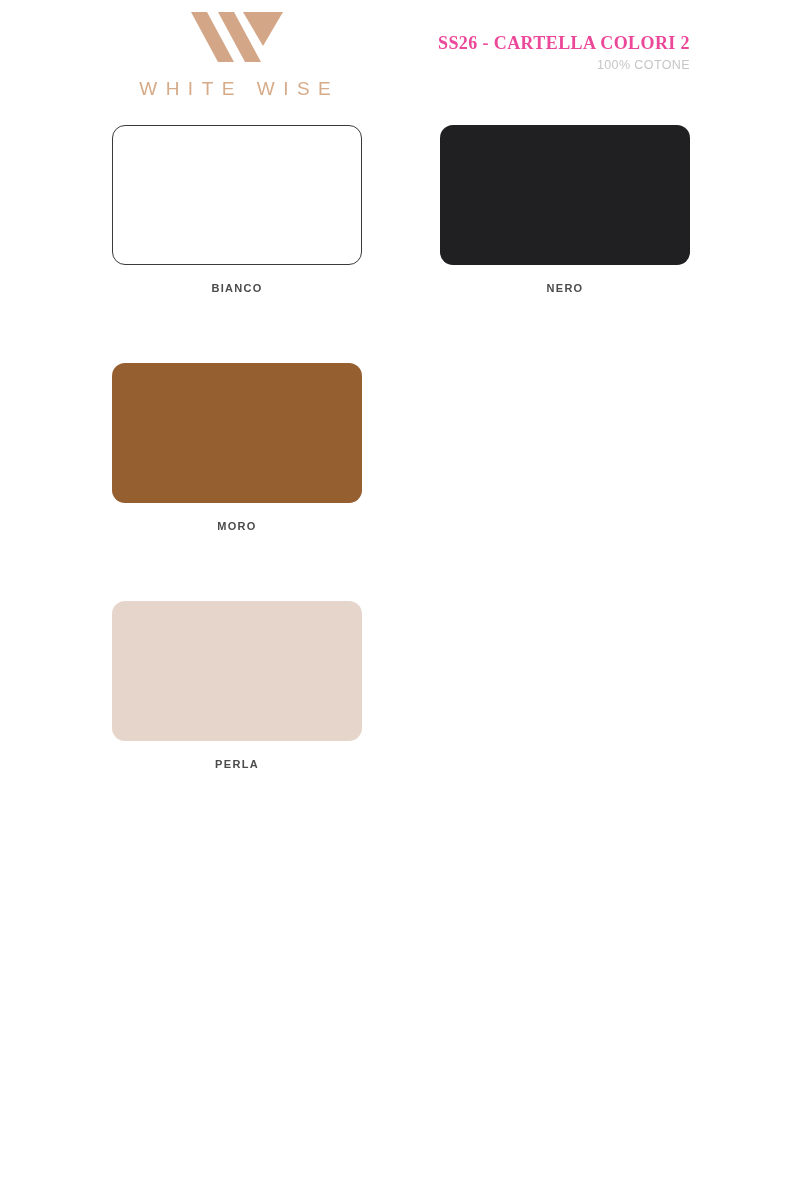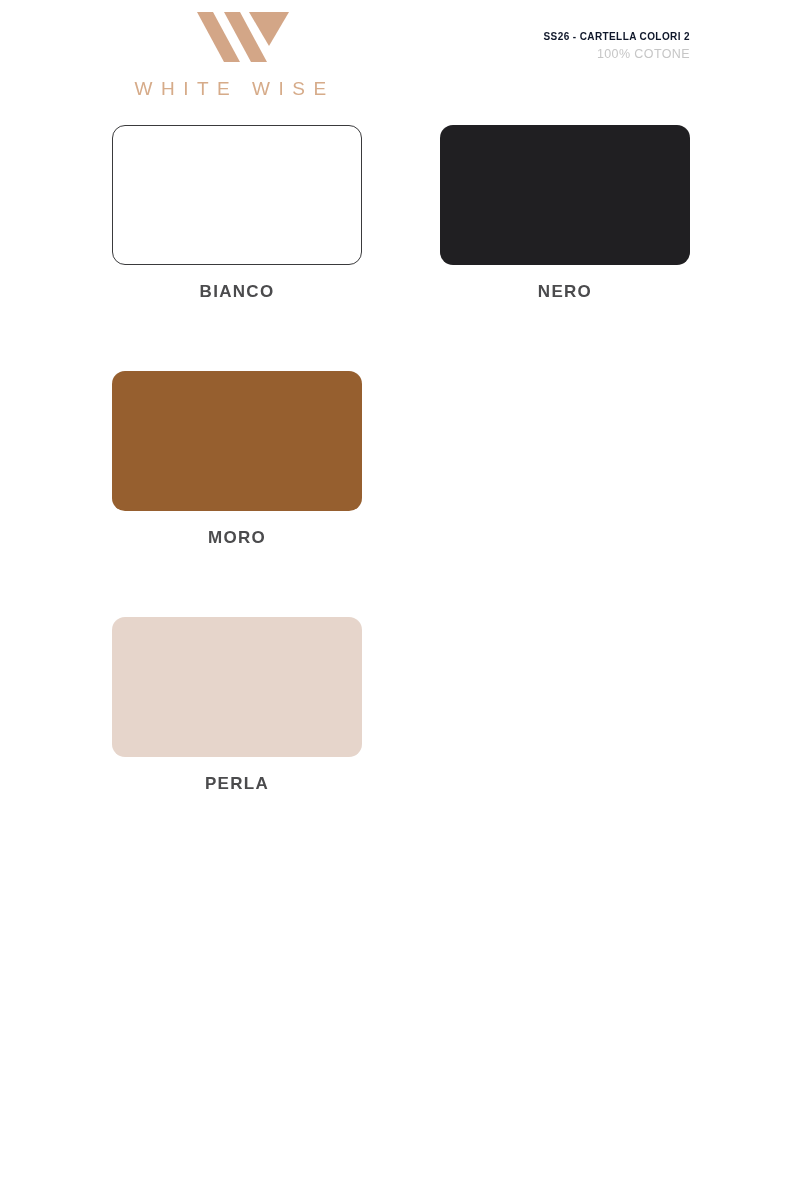--- a/index.html
+++ b/index.html
@@ -19,23 +19,24 @@
   .header {
     position: absolute;
     top: 0;
     left: 0;
     width: 800px;
     height: 118px;
   }
 
   .brand {
     position: absolute;
-    left: 126px;
+    left: 120px;
     top: 8px;
     width: 230px;
+    text-align: center;
   }
 
   .brand-mark {
     display: block;
     margin: 0 auto;
     width: 100px;
     height: 58px;
   }
 
   .brand-wordmark {
@@ -50,25 +51,26 @@
   }
 
   .doc-meta {
     position: absolute;
     right: 110px;
     top: 30px;
     text-align: right;
     line-height: 1.45;
   }
   .doc-title {
-    font-size: 10px;
+    font-size: 18px;
     font-weight: bold;
-    color: #0f172a;
+    color: #ec4899;
     letter-spacing: 0.4px;
     white-space: nowrap;
+    font-family: Liberation Serif, serif;
   }
   .doc-subtitle {
     font-size: 12.5px;
     font-weight: 400;
     color: #c6c6c6;
     letter-spacing: 0.4px;
     white-space: nowrap;
     text-align: right;
   }
 
@@ -101,21 +103,21 @@
     box-sizing: border-box;
   }
   .swatch-chip.outlined {
     border: 1px solid #3a3a3c;
   }
 
   .swatch-label {
     display: block;
     margin-top: 17px;
     text-align: center;
-    font-size: 17px;
+    font-size: 11px;
     font-weight: bold;
     letter-spacing: 1.3px;
     color: #4b4b4d;
     text-transform: uppercase;
   }
 </style>
 </head>
 <body>
 
 <div class="header">

